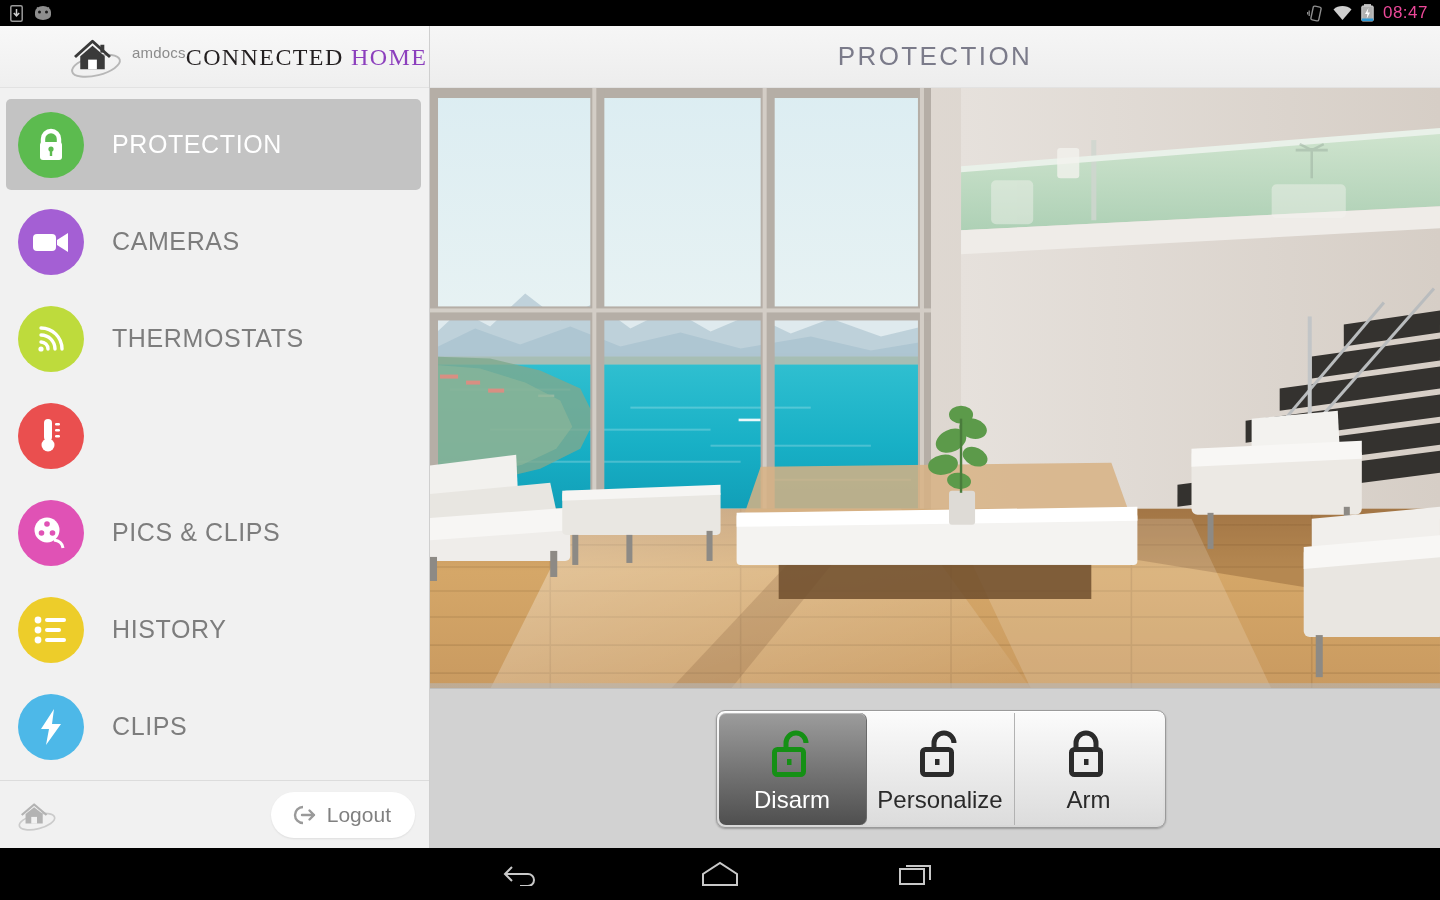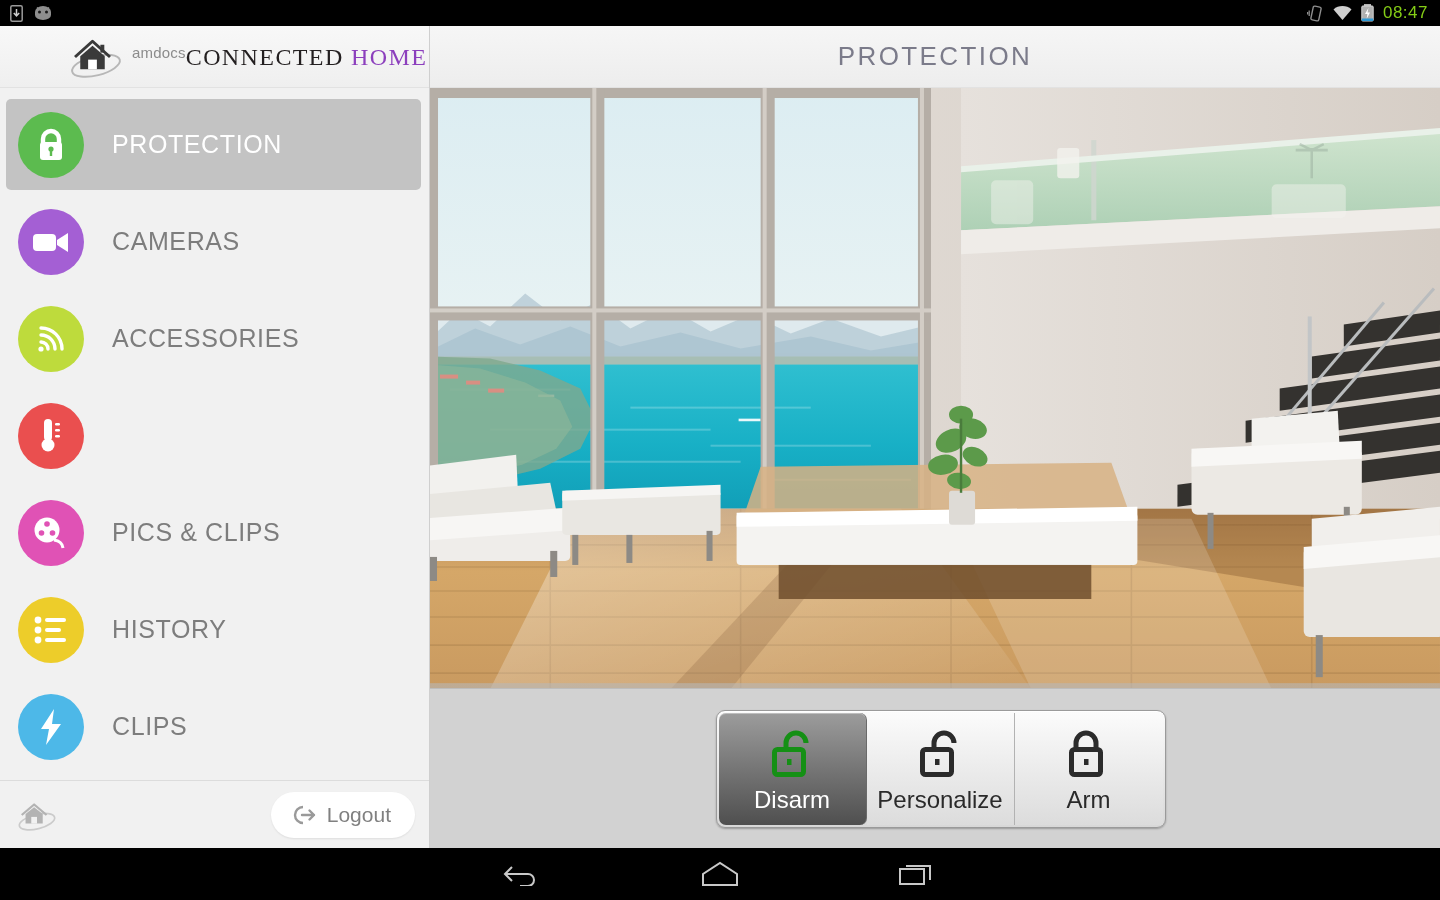--- a/index.html
+++ b/index.html
@@ -11,21 +11,21 @@
   }
   #screen { position: relative; width: 1440px; height: 900px; background:#000; }
 
   
   .statusbar {
     position: absolute; left:0; top:0; width:1440px; height:26px;
     background:#000; display:flex; align-items:center;
   }
   .sb-left { display:flex; align-items:center; gap:10px; padding-left:10px; }
   .sb-right { margin-left:auto; display:flex; align-items:center; gap:9px; padding-right:12px; }
-  .sb-clock { color:#84cc16; font-size:17px; letter-spacing:.5px; }
+  .sb-clock { color:#ec4899; font-size:17px; letter-spacing:.5px; }
 
   
   .app {
     position:absolute; left:0; top:26px; width:1440px; height:822px;
     background:#f2f2f2; display:flex;
   }
 
   
   .sidebar {
     width:430px; height:822px; background:#f1f1f1;
@@ -213,21 +213,21 @@
           <div class="nav-ico" style="background:#bedb3c">
             <svg width="36" height="36" viewBox="0 0 36 36">
               <g fill="none" stroke="#fff" stroke-linecap="round">
                 <circle cx="8" cy="28" r="2.6" fill="#fff" stroke="none"></circle>
                 <path d="M8 21 a7 7 0 0 1 7 7" stroke-width="3.4"></path>
                 <path d="M8 14 a14 14 0 0 1 14 14" stroke-width="3.4"></path>
                 <path d="M8 7 a21 21 0 0 1 21 21" stroke-width="3.4"></path>
               </g>
             </svg>
           </div>
-          <span class="nav-label">ACCESSORIES</span>
+          <span class="nav-label">THERMOSTATS</span>
         </div>
 
         <div class="nav-item">
           <div class="hit"></div>
           <div class="nav-ico" style="background:#ea4f4f">
             <svg width="30" height="38" viewBox="0 0 30 38">
               <rect x="8" y="2" width="8" height="22" rx="4" fill="#fff"></rect>
               <circle cx="12" cy="28" r="6.5" fill="#fff"></circle>
               <g fill="#fff">
                 <rect x="19" y="6" width="5" height="2.4" rx="1.2"></rect>

